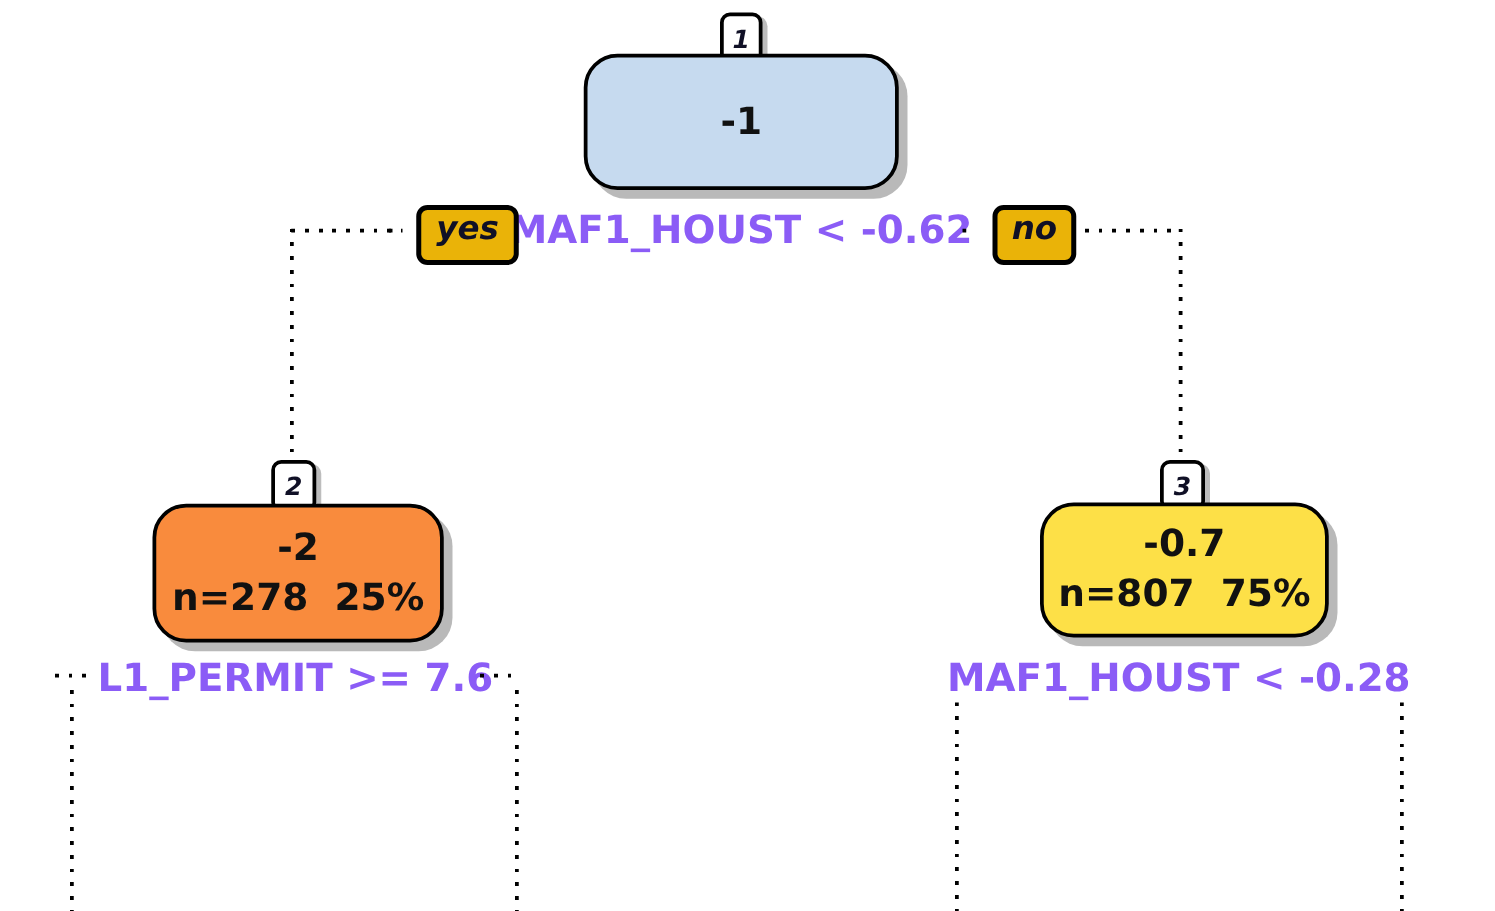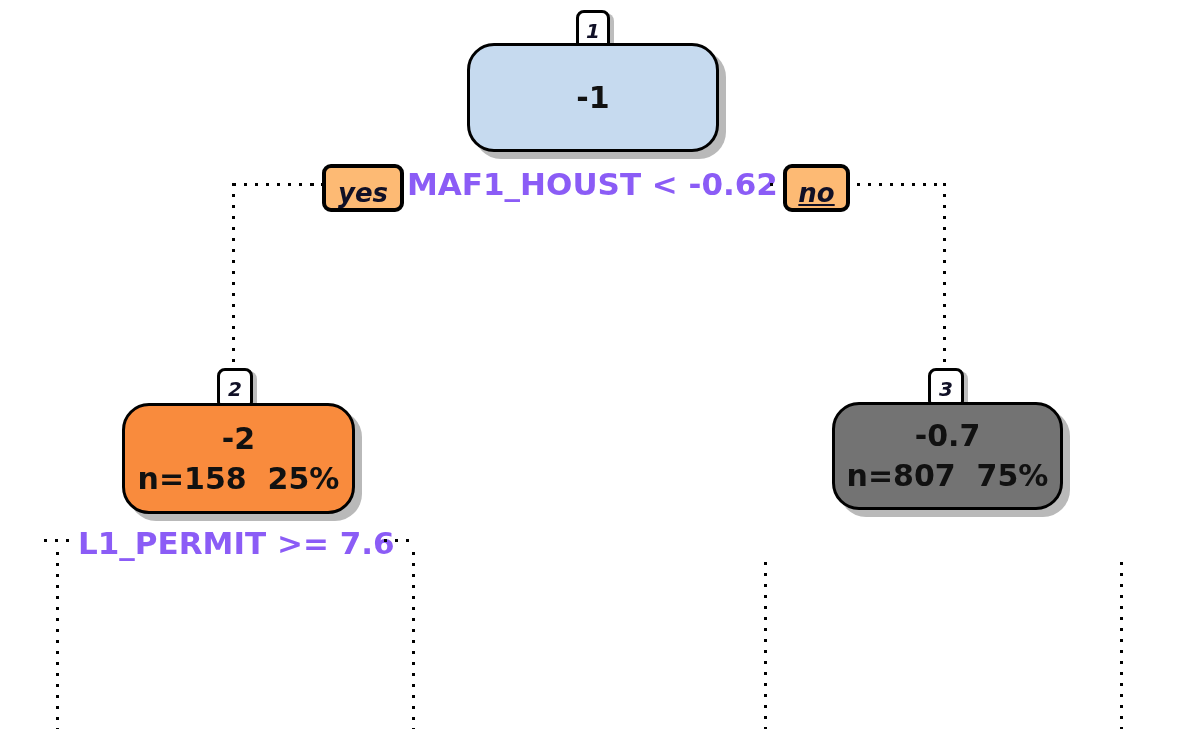--- a/index.html
+++ b/index.html
@@ -15,23 +15,23 @@
   }
   .node-stats{white-space:pre;}
   
   .badge{
     position:absolute;display:flex;align-items:center;justify-content:center;
     background:#fff;border:3px solid #000;border-radius:8px;box-shadow:4px 3px 0 #bdbdbd;
     font-weight:bold;font-style:italic;font-size:20px;color:#101026;z-index:1;
   }
   
   .yn{
-    position:absolute;display:flex;align-items:flex-end;justify-content:center;
-    background:#fdba74;border:4px solid #000;border-radius:9px;
-    font-weight:bold;font-style:italic;font-size:26px;color:#101026;z-index:2;
+    position:absolute;display:flex;align-items:flex-start;justify-content:center;
+    background:#eab308;border:4px solid #000;border-radius:9px;
+    font-weight:bold;font-style:italic;font-size:26px;color:#101026;z-index:2;margin-left:11px;
   }
   
   .split-label{
     position:absolute;font-weight:bold;font-size:31px;color:#8b5cf6;
     text-align:center;white-space:pre;line-height:38px;height:38px;
   }
   
   .dot-h{position:absolute;height:3px;
     background-image:repeating-linear-gradient(to right,#000 0 3px,transparent 3px 11px);}
   .dot-v{position:absolute;width:3px;
@@ -50,48 +50,49 @@
     <div class="node-value">-1</div>
   </div>
 
   <div class="dot-single" style="left:311px;top:183px;"></div>
   <div class="yn" style="left:322px;top:164px;width:74px;height:40px;">
     <span>yes</span>
   </div>
   <div class="dot-single" style="left:401px;top:183px;"></div>
   <div class="split-label" style="left:407px;top:165px;width:356px;">MAF1_HOUST &lt; -0.62</div>
   <div class="dot-single" style="left:770px;top:183px;"></div>
-  <div class="yn" style="left:783px;top:164px;width:59px;height:40px;text-decoration:underline;">
+  <div class="yn" style="left:783px;top:164px;width:59px;height:40px;">
     <span>no</span>
   </div>
 
   <div class="dot-h" style="left:233px;top:183px;width:89px;"></div>
   <div class="dot-v" style="left:232px;top:183px;height:181px;"></div>
   <div class="dot-h" style="left:846px;top:183px;width:98px;"></div>
   <div class="dot-v" style="left:943px;top:183px;height:183px;"></div>
 
   <div class="badge" style="left:217px;top:368px;width:30px;height:36px;">
     <span>2</span>
   </div>
   <div class="node" style="left: 122px; top: 403px; width: 227px; height: 105px; background-color: rgb(249, 139, 61);">
     <div class="node-value">-2</div>
-    <div class="node-stats">n=158  25%</div>
+    <div class="node-stats">n=278  25%</div>
   </div>
 
   <div class="badge" style="left:928px;top:368px;width:30px;height:35px;">
     <span>3</span>
   </div>
-  <div class="node" style="left: 832px; top: 402px; width: 225px; height: 102px; background-color: #737373;">
+  <div class="node" style="left: 832px; top: 402px; width: 225px; height: 102px; background-color: #fde047;">
     <div class="node-value">-0.7</div>
     <div class="node-stats">n=807  75%</div>
   </div>
 
   <div class="dot-h" style="left:44px;top:539px;width:26px;"></div>
   <div class="split-label" style="left:78px;top:524px;width:304px;">L1_PERMIT &gt;= 7.6</div>
   <div class="dot-h" style="left:384px;top:539px;width:28px;"></div>
 
+  <div class="split-label" style="left:743px;top:524px;width:400px;">MAF1_HOUST &lt; -0.28</div>
 
   <div class="dot-v" style="left:56px;top:552px;height:177px;"></div>
   <div class="dot-v" style="left:412px;top:552px;height:177px;"></div>
   <div class="dot-v" style="left:764px;top:562px;height:167px;"></div>
   <div class="dot-v" style="left:1120px;top:562px;height:167px;"></div>
 
 </div>
 
 </body></html>

